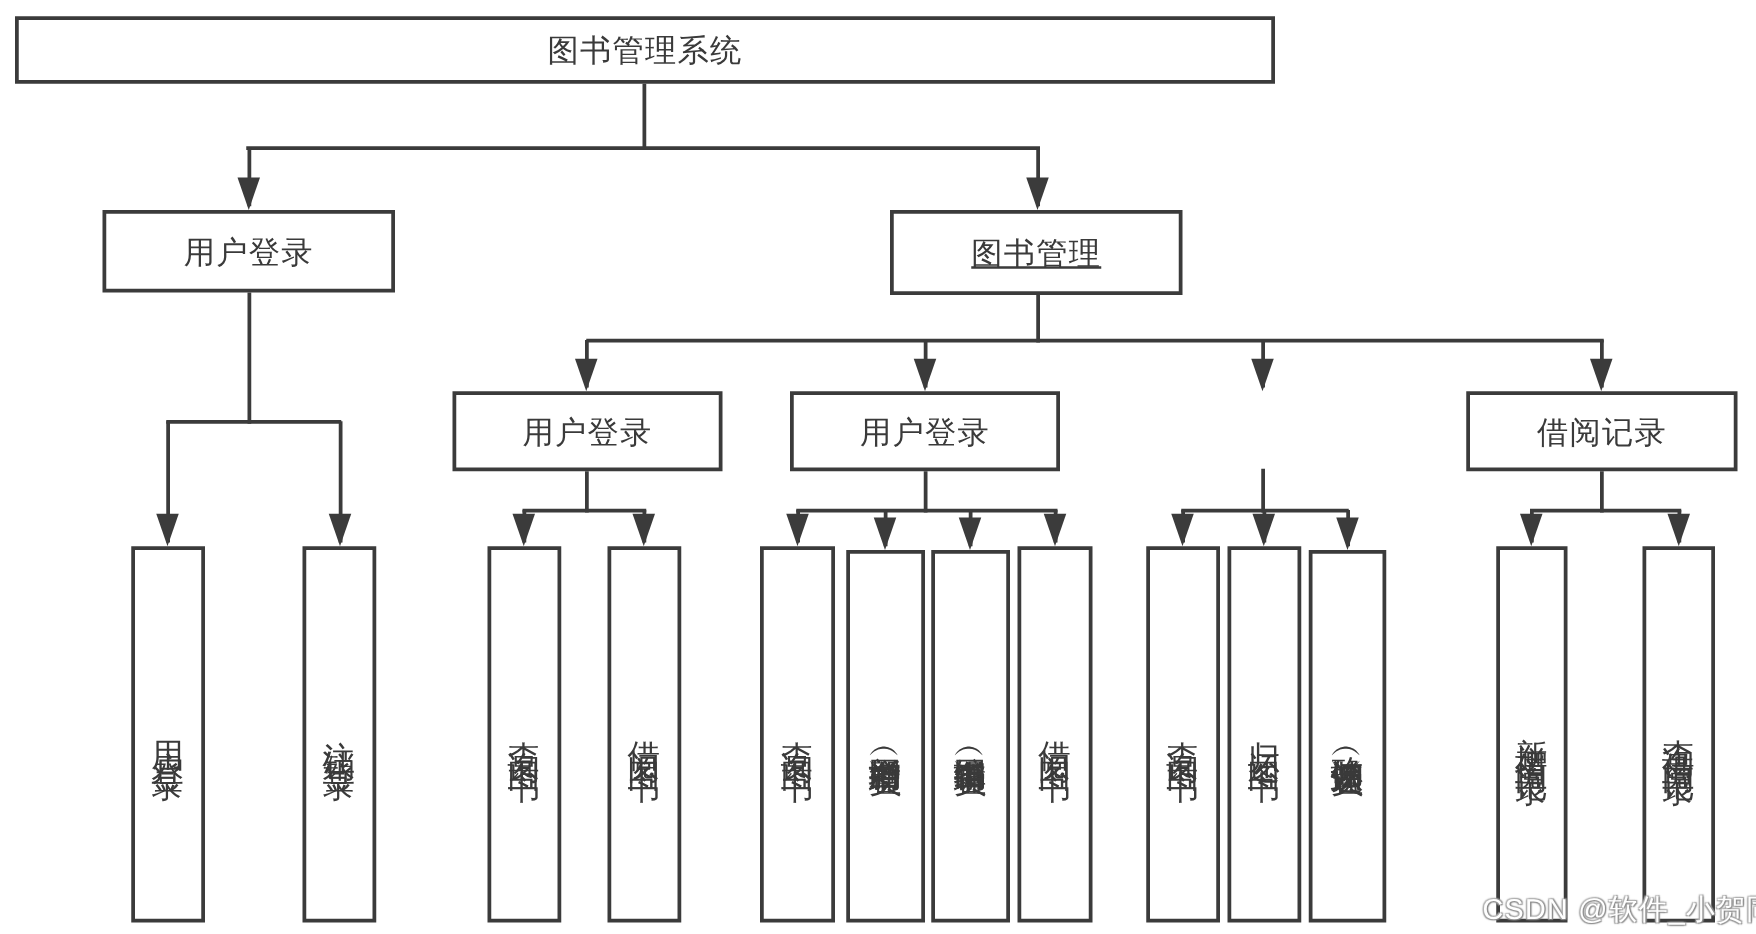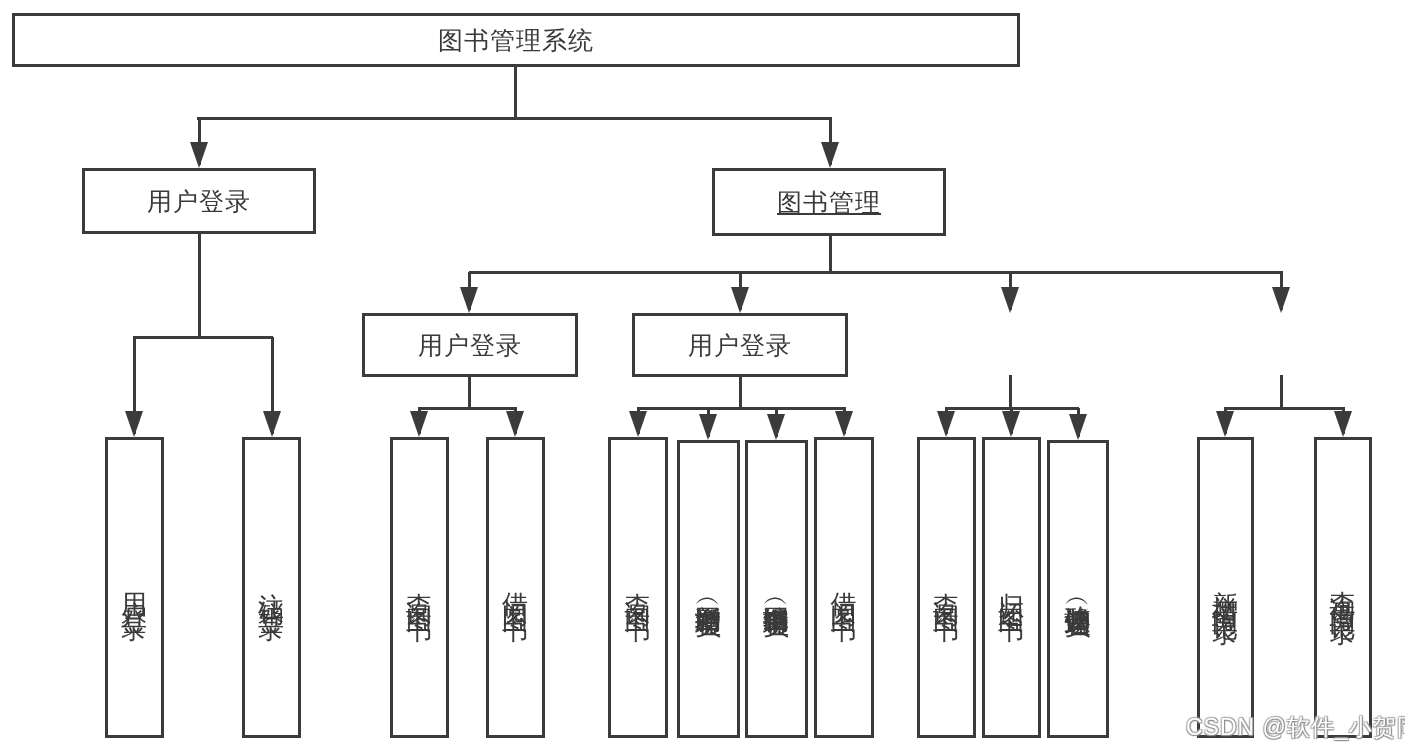--- a/index.html
+++ b/index.html
@@ -131,20 +131,23 @@
     </div>
     <div class="node h" style="left: 712px; top: 168px; width: 234px; height: 68px; text-decoration: underline;">
       <span class="lbl">图书管理</span>
     </div>
     <div class="node h" style="left: 362px; top: 313px; width: 216px; height: 64px;">
       <span class="lbl">用户登录</span>
     </div>
     <div class="node h" style="left: 632px; top: 313px; width: 216px; height: 64px;">
       <span class="lbl">用户登录</span>
     </div>
+    <div class="node h" style="left: 1173px; top: 313px; width: 217px; height: 64px;">
+      <span class="lbl">借阅记录</span>
+    </div>
     <div class="node v" style="left: 105px; top: 437px; width: 59px; height: 301px;">
       <span class="lbl" style="letter-spacing: 8px;">用户登录</span>
     </div>
     <div class="node v" style="left: 242px; top: 437px; width: 59px; height: 301px;">
       <span class="lbl" style="letter-spacing: 8px;">注销登录</span>
     </div>
     <div class="node v" style="left: 390px; top: 437px; width: 59px; height: 301px;">
       <span class="lbl" style="letter-spacing: 8px;">查询图书</span>
     </div>
     <div class="node v" style="left: 486px; top: 437px; width: 59px; height: 301px;">

